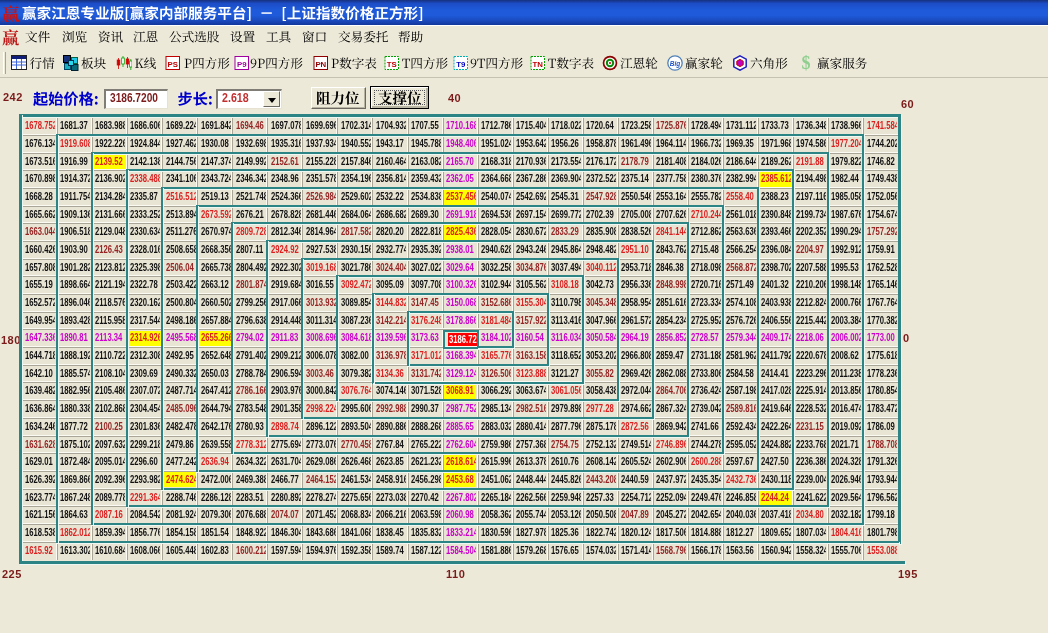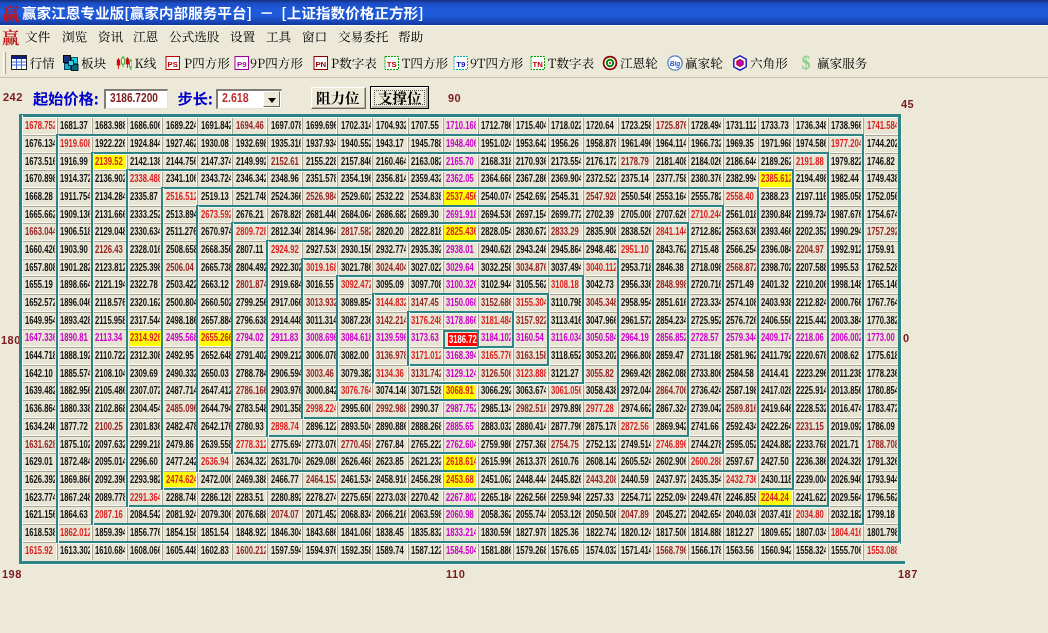--- a/index.html
+++ b/index.html
@@ -117,27 +117,27 @@
   </div>
 <div class="inp" style="left:216px;top:89px;width:66px;height:20px;color:#c03030">
     <span style="position:absolute;left:4px;top:-1px;font-size:13px;line-height:16px;transform:scaleX(0.82);transform-origin:0 0;white-space:nowrap">2.618</span>
   </div>
 <div style="position:absolute;left:263px;top:91px;width:17px;height:16px;background:#ece9d8;border-top:1px solid #fff;border-left:1px solid #fff;border-right:1px solid #6a6860;border-bottom:1px solid #6a6860">
     <div style="width:0;height:0;border:4px solid transparent;border-top:5px solid #000;margin:6px 0 0 4px"></div>
   </div>
 <div class="btn" style="left:311px;top:87px"></div>
 <div class="btn" style="left:370px;top:86px;width:59px;height:23px;border:1px solid #000;box-shadow:inset 1px 1px 0 #fff,inset -2px -2px 0 #b8b4a4;outline:1px dotted #555;outline-offset:-5px"></div>
 <span class="lab" style="left:3px;top:91px">242</span>
-<span class="lab" style="left:448px;top:92px">90</span>
-<span class="lab" style="left:901px;top:98px">45</span>
+<span class="lab" style="left:448px;top:92px">40</span>
+<span class="lab" style="left:901px;top:98px">60</span>
 <span class="lab" style="left:1px;top:334px">180</span>
 <span class="lab" style="left:903px;top:332px">0</span>
-<span class="lab" style="left:2px;top:568px">198</span>
+<span class="lab" style="left:2px;top:568px">225</span>
 <span class="lab" style="left:446px;top:568px">110</span>
-<span class="lab" style="left:898px;top:568px">187</span>
+<span class="lab" style="left:898px;top:568px">195</span>
 <div id="grid">
     <div class="gbg"></div>
     <u class="vs" style="left:57px"></u>
     <u class="vs" style="left:92px"></u>
     <u class="vs" style="left:127px"></u>
     <u class="vs" style="left:162px"></u>
     <u class="vs" style="left:197px"></u>
     <u class="vs" style="left:232px"></u>
     <u class="vs" style="left:267px"></u>
     <u class="vs" style="left:302px"></u>

